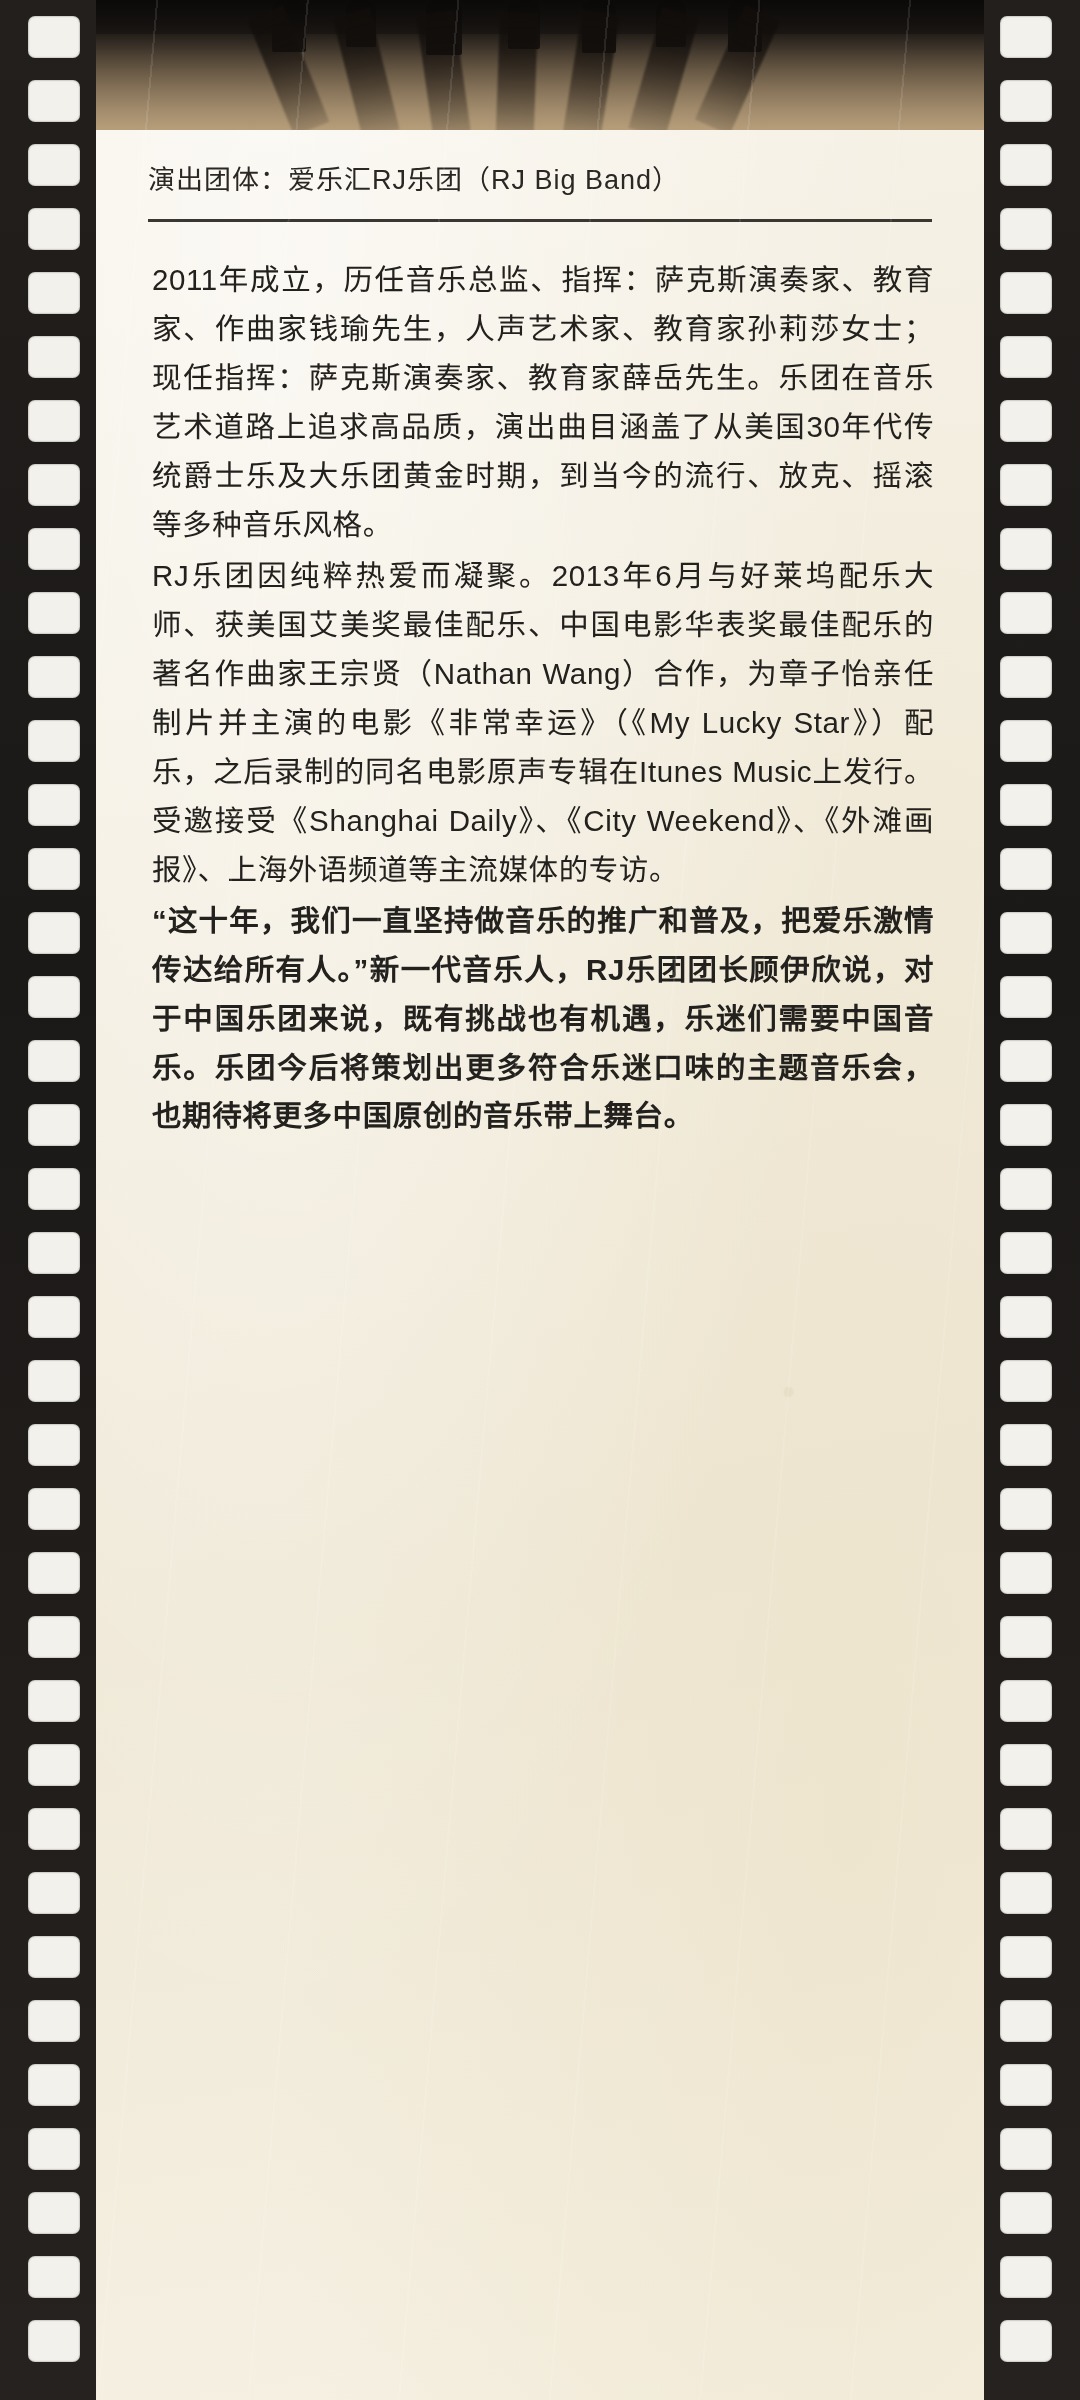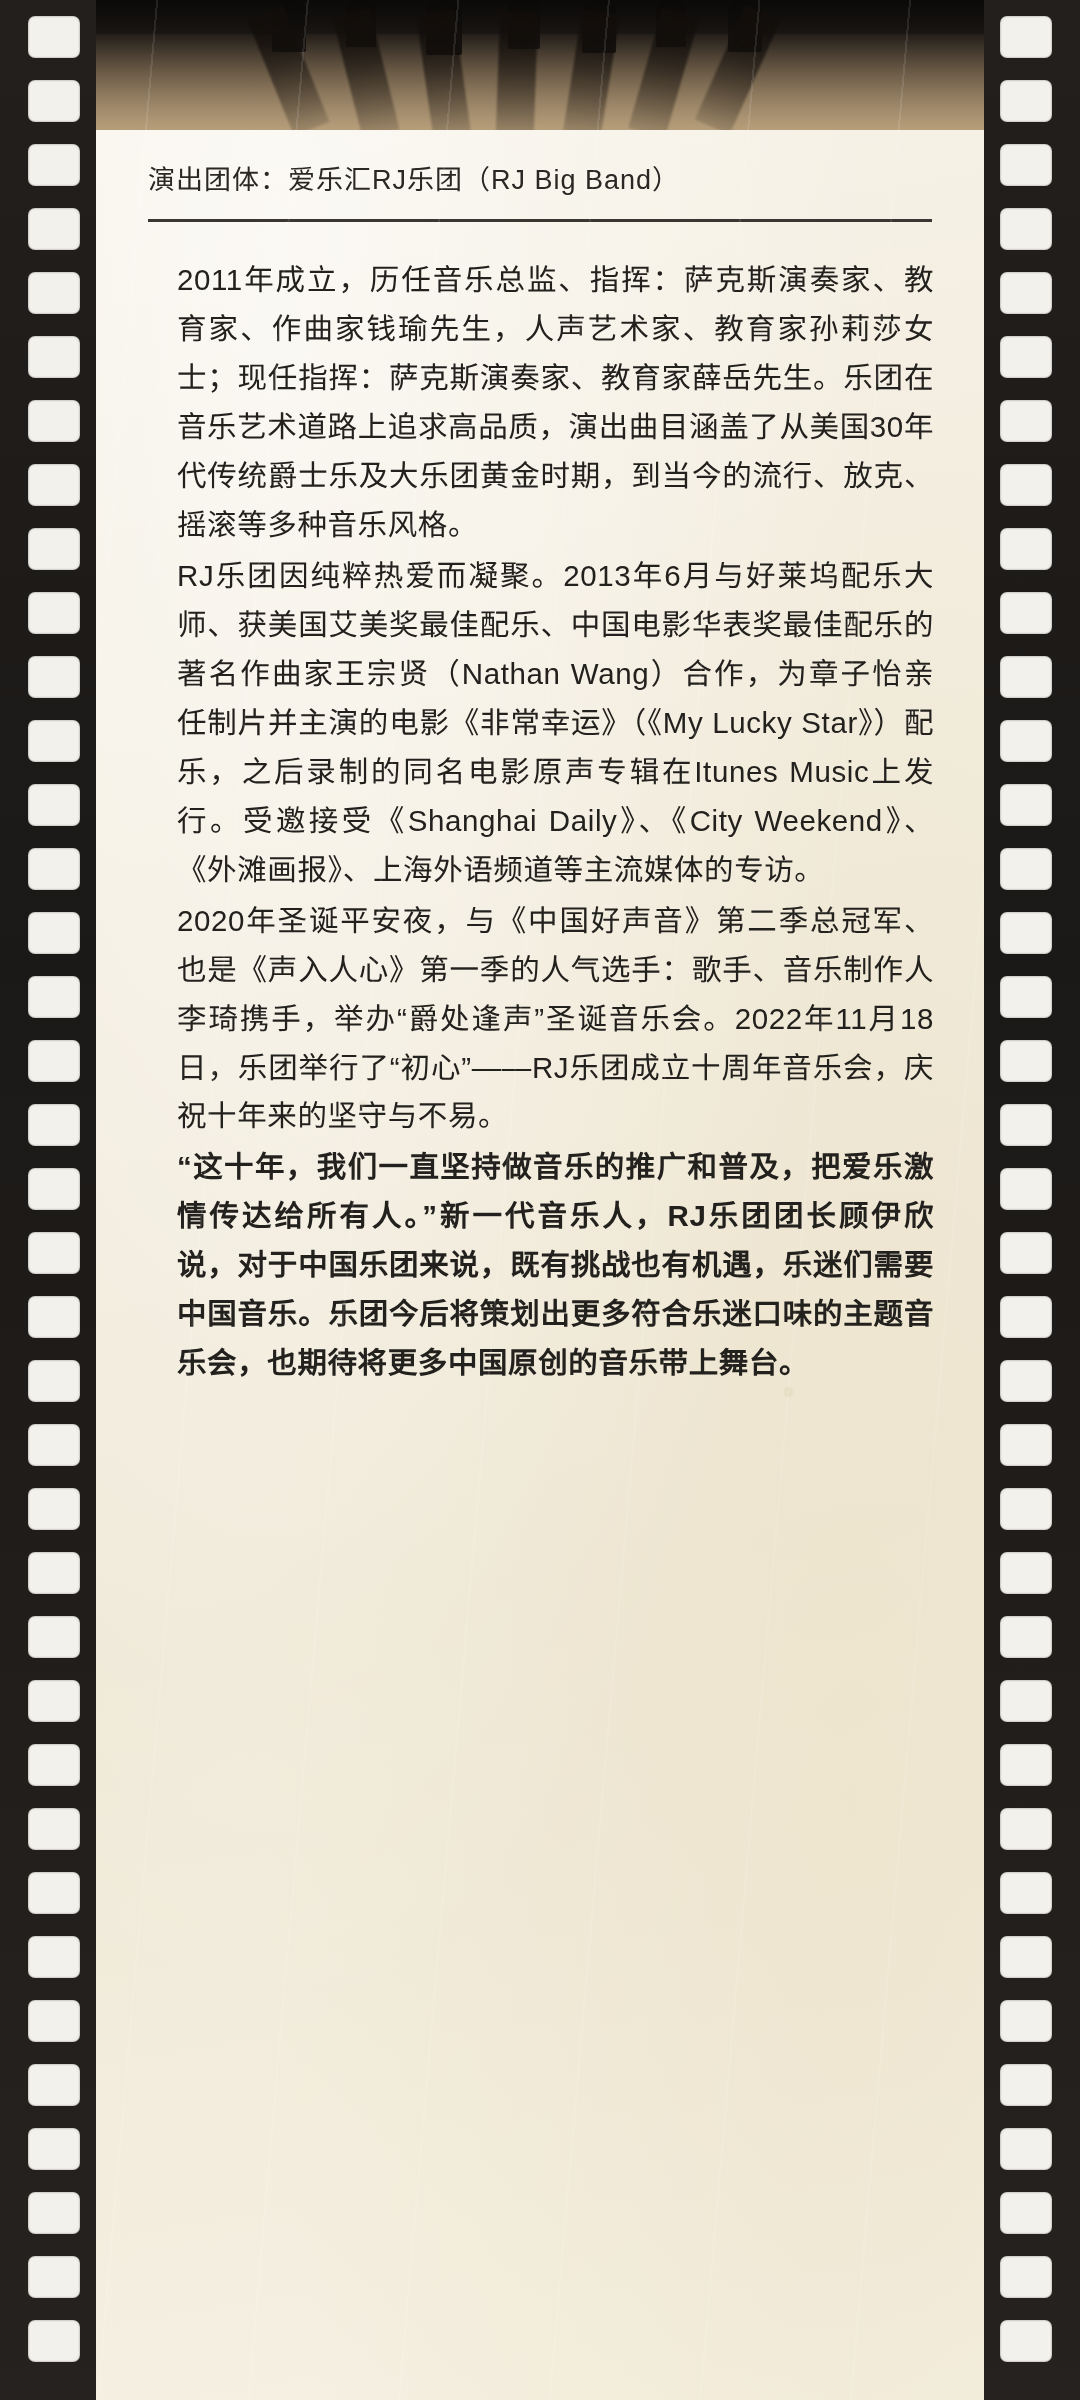--- a/index.html
+++ b/index.html
@@ -116,21 +116,21 @@
     text-align: left;
   }
   .rule {
     height: 3px;
     background: #3a3631;
     margin: 4px 52px 0 52px;
   }
 
   
   .article {
-    padding: 34px 50px 40px 81px;
+    padding: 34px 50px 40px 56px;
   }
   .para {
     font-size: 29.5px;
     line-height: 1.66;
     color: #23211e;
     letter-spacing: .6px;
     text-align: justify;
     text-justify: inter-ideograph;
     margin-bottom: 2px;
     word-break: break-word;
@@ -256,19 +256,18 @@
         <div class="shadow" style="left:648px; transform:rotate(24deg)"></div>
       </div>
     </div>
 
     <div class="caption">演出团体：爱乐汇RJ乐团（RJ Big Band）</div>
     <div class="rule"></div>
 
     <div class="article">
       <p class="para">2011年成立，历任音乐总监、指挥：萨克斯演奏家、教育家、作曲家钱瑜先生，人声艺术家、教育家孙莉莎女士；现任指挥：萨克斯演奏家、教育家薛岳先生。乐团在音乐艺术道路上追求高品质，演出曲目涵盖了从美国30年代传统爵士乐及大乐团黄金时期，到当今的流行、放克、摇滚等多种音乐风格。</p>
       <p class="para">RJ乐团因纯粹热爱而凝聚。2013年6月与好莱坞配乐大师、获美国艾美奖最佳配乐、中国电影华表奖最佳配乐的著名作曲家王宗贤（Nathan Wang）合作，为章子怡亲任制片并主演的电影《非常幸运》（《My Lucky Star》）配乐，之后录制的同名电影原声专辑在Itunes Music上发行。受邀接受《Shanghai Daily》、《City Weekend》、《外滩画报》、上海外语频道等主流媒体的专访。</p>
-      <p class="para">2020年圣诞平安夜，与《中国好声音》第二季总冠军、也是《声入人心》第一季的人气选手：歌手、音乐制作人李琦携手，举办“爵处逢声”圣诞音乐会。2022年11月18日，乐团举行了“初心”——RJ乐团成立十周年音乐会，庆祝十年来的坚守与不易。</p>
       <p class="para indent">“这十年，我们一直坚持做音乐的推广和普及，把爱乐激情传达给所有人。”新一代音乐人，RJ乐团团长顾伊欣说，对于中国乐团来说，既有挑战也有机遇，乐迷们需要中国音乐。乐团今后将策划出更多符合乐迷口味的主题音乐会，也期待将更多中国原创的音乐带上舞台。</p>
     </div>
 
     <div class="streaks"></div>
   </div>
 </div>
 
 </body></html>

